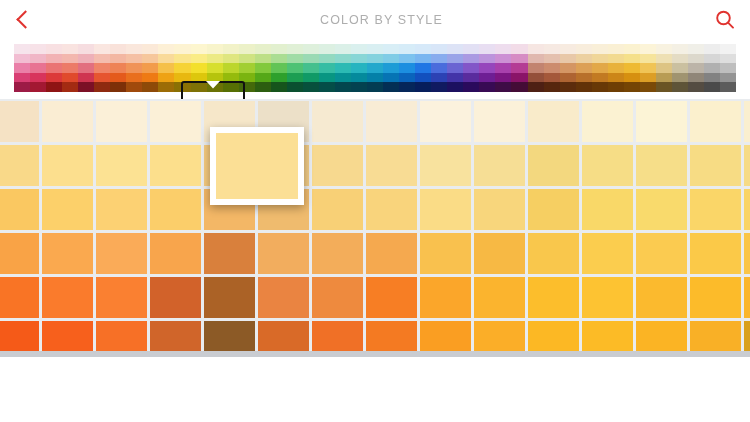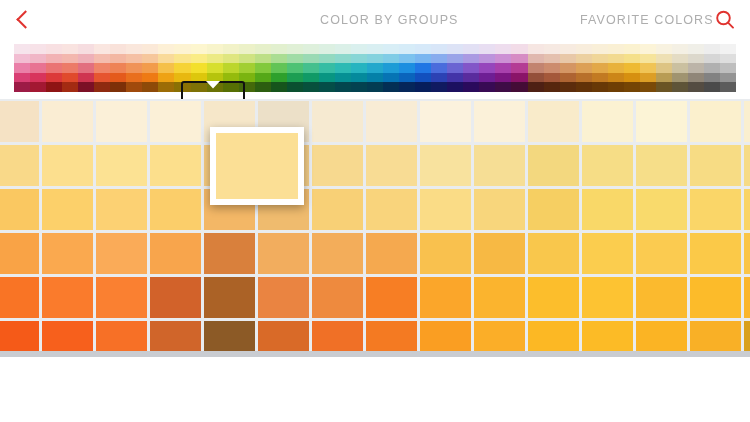--- a/index.html
+++ b/index.html
@@ -128,22 +128,21 @@
 </style>
 </head>
 <body>
 
 <div id="app">
 
   <div id="header">
     <div id="back-btn">
       <span class="chev"></span>
     </div>
-    <div id="tab-style" class="nav-tab inactive">COLOR BY GROUPS</div>
-    <div id="tab-fav" class="nav-tab inactive">FAVORITE COLORS</div>
+    <div id="tab-style" class="nav-tab inactive">COLOR BY STYLE</div>
     <div id="search-btn">
       <svg width="22" height="22" viewBox="0 0 22 22">
         <circle cx="9.5" cy="9" r="6.3" fill="none" stroke="#e0332f" stroke-width="1.9"></circle>
         <line x1="14.3" y1="13.8" x2="19" y2="18.6" stroke="#e0332f" stroke-width="1.9" stroke-linecap="round"></line>
       </svg>
     </div>
   </div>
 
   <div id="strip-wrap">
     <div id="strip">

